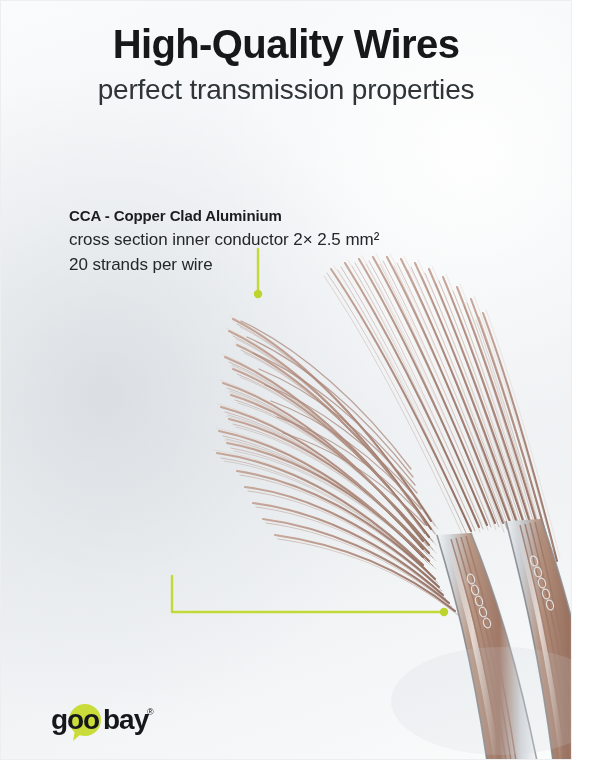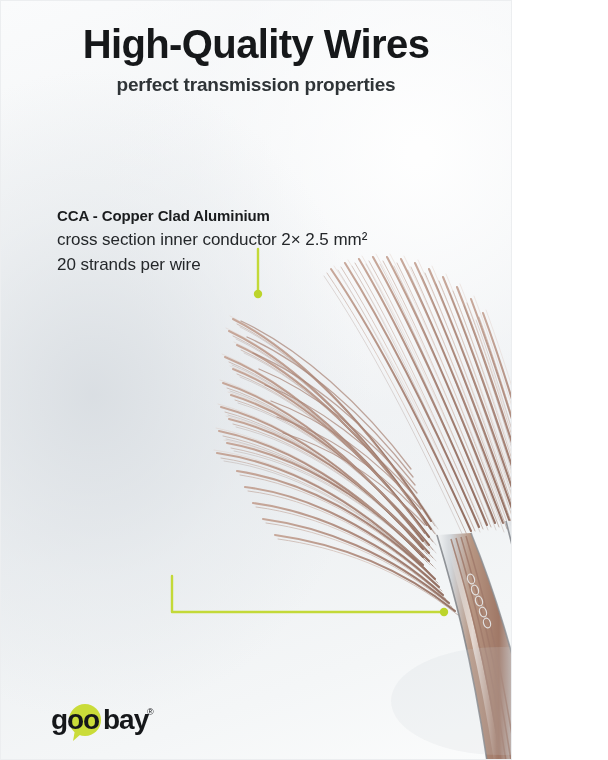--- a/index.html
+++ b/index.html
@@ -7,21 +7,21 @@
     padding: 0;
     background: #ffffff;
   }
   body {
     font-family: "Liberation Sans", sans-serif;
     -webkit-font-smoothing: antialiased;
   }
 
   #poster {
     position: relative;
-    width: 512px;
+    width: 572px;
     height: 760px;
     overflow: hidden;
     box-sizing: border-box;
     background:
       radial-gradient(ellipse 70% 55% at 18% 52%, rgba(214,219,224,0.85) 0%, rgba(226,230,234,0.45) 45%, rgba(240,242,244,0) 78%),
       radial-gradient(ellipse 80% 60% at 82% 20%, rgba(255,255,255,0.95) 0%, rgba(247,248,250,0.4) 55%, rgba(247,248,250,0) 80%),
       linear-gradient(160deg, #fafbfc 0%, #f3f5f6 28%, #eceff1 58%, #f4f6f7 84%, #fbfcfc 100%);
     border: 1px solid #eceef0;
   }
 
@@ -35,22 +35,22 @@
   }
   .title {
     font-size: 40px;
     font-weight: bold;
     color: #16181a;
     letter-spacing: -0.6px;
     line-height: 1.08;
     margin: 0;
   }
   .subtitle {
-    font-size: 19px;
-    font-weight: 700;
+    font-size: 28px;
+    font-weight: 400;
     color: #2f3437;
     letter-spacing: -0.2px;
     line-height: 1.12;
     margin: 8px 0 0 0;
   }
 
   
   .photo {
     position: absolute;
     inset: 0;
@@ -71,21 +71,21 @@
   }
   .anno-line {
     font-size: 17px;
     font-weight: normal;
     color: #24272a;
     letter-spacing: -0.05px;
     line-height: 1.45;
     margin: 0;
     white-space: nowrap;
   }
-  #anno-cca { left: 56px; top: 205px; }
+  #anno-cca { left: 68px; top: 205px; }
   #anno-pvc { left: 68px; top: 522px; }
 
   
   .leader { position: absolute; }
   .leader svg { display: block; overflow: visible; }
 
   
   .logo {
     position: absolute;
     left: 50px;

